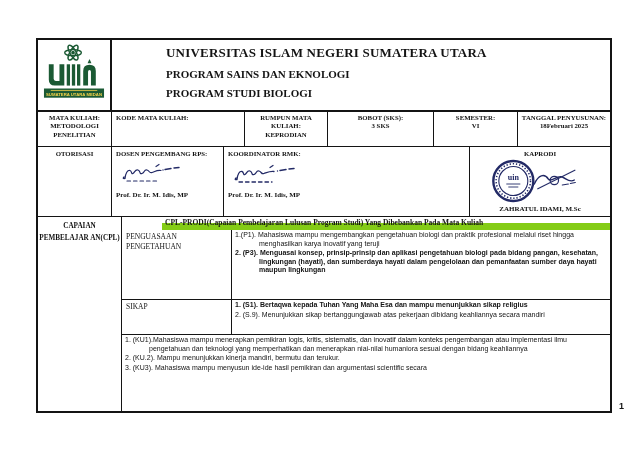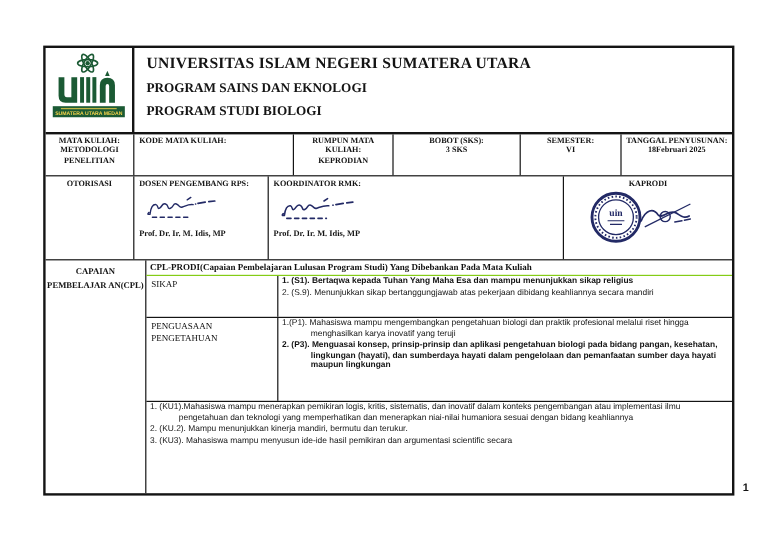--- a/index.html
+++ b/index.html
@@ -3,21 +3,21 @@
 <meta charset="utf-8">
 <style>
   html,body{margin:0;padding:0;background:#ffffff;width:640px;height:453px;overflow:hidden;}
   body{font-family:"Liberation Serif",serif;color:#141414;position:relative;}
   .doc{position:absolute;left:36px;top:38px;width:576px;height:375px;border:2px solid #141414;box-sizing:border-box;background:#fff;display:flex;flex-direction:column;}
   .row{display:flex;box-sizing:border-box;}
   .cell{box-sizing:border-box;}
   
   .lh-row{height:72px;border-bottom:2px solid #141414;}
   .logo-cell{width:74px;border-right:2px solid #141414;display:flex;align-items:center;justify-content:center;}
-  .lh-text{flex:1;padding:5px 4px 0 10px;}
+  .lh-text{flex:1;padding:5px 4px 0 10px;margin-left:44px;}
   .lh-university{font-size:13px;font-weight:bold;letter-spacing:.2px;}
   .lh-faculty{font-size:11px;font-weight:bold;margin-top:7px;}
   .lh-program{font-size:11px;font-weight:bold;margin-top:7px;}
   
   .title-row{height:15px;border-bottom:1px solid #141414;align-items:center;justify-content:center;font-size:11px;font-weight:bold;display:flex;}
   
   .info-row{height:35px;border-bottom:1px solid #141414;}
   .info-cell{border-right:1px solid #141414;font-size:6.8px;font-weight:bold;text-align:center;padding:2px 2px;line-height:1.25;}
   .info-cell:last-child{border-right:none;}
   .info-cell.left-align{text-align:left;padding-left:4px;}
@@ -31,21 +31,21 @@
   .w-koord{width:246px;}
   .w-kaprodi{flex:1;text-align:center;}
   .sig{position:absolute;left:8px;top:14px;}
   .sig-name{position:absolute;left:4px;bottom:17px;font-size:7px;font-weight:bold;white-space:nowrap;}
   .stamp-wrap{position:absolute;left:50%;transform:translateX(-54%);top:11px;}
   .kaprodi-name{position:absolute;left:0;right:0;bottom:3px;font-size:7px;font-weight:bold;text-align:center;}
   
   .cpl-row{flex:1;}
   .cpl-left{width:84px;border-right:1px solid #141414;text-align:center;font-size:7.2px;font-weight:bold;padding-top:4px;line-height:1.6;}
   .cpl-right{flex:1;display:flex;flex-direction:column;}
-  .cpl-header{height:13px;border-bottom:1px solid #84cc16;font-size:7.5px;font-weight:bold;padding:1px 0 0 3px;box-sizing:border-box;}
+  .cpl-header{height:13px;border-bottom:7px solid #84cc16;font-size:7.5px;font-weight:bold;padding:1px 0 0 3px;box-sizing:border-box;margin-left:40px;}
   .cpl-sub{display:flex;box-sizing:border-box;}
   .cpl-sub.bordered{border-bottom:1px solid #141414;}
   .sub-label{width:110px;border-right:1px solid #141414;font-size:7.5px;padding:2px 4px;box-sizing:border-box;line-height:1.3;}
   .sub-content{flex:1;padding:1px 4px 0 3px;font-family:"Liberation Sans",sans-serif;font-size:7px;line-height:1.22;box-sizing:border-box;}
   .h-sikap{height:35px;}
   .h-peng{height:70px;}
   .h-kem{flex:1;}
   .item{padding-left:24px;text-indent:-24px;margin:0 0 1px 0;}
   .item.bold{font-weight:bold;}
   .page-num{position:absolute;right:16px;top:401px;font-size:9px;font-weight:bold;font-family:"Liberation Sans",sans-serif;}
@@ -148,41 +148,42 @@
           <circle cx="23" cy="23" r="14.5" stroke="#232a66" stroke-width="1.1"></circle>
           <circle cx="23" cy="23" r="17.2" stroke="#232a66" stroke-width="1.6" stroke-dasharray="1.3 1.9"></circle>
           <text x="23" y="22" text-anchor="middle" font-size="8" font-weight="bold" fill="#232a66" font-family="Liberation Serif, serif">uin</text>
           <path d="M16 26 h14 M18 29 h10" stroke="#232a66" stroke-width="0.9"></path>
           <path d="M44 26 C48 17 54 15 58 21 C61 25 66 17 72 19 C76 20.5 79 25 84 22" stroke="#232a66" stroke-width="1.4" stroke-linecap="round"></path>
           <circle cx="64" cy="22.5" r="4.2" stroke="#232a66" stroke-width="1.2"></circle>
           <path d="M47 31 L85 12" stroke="#232a66" stroke-width="1.1"></path>
           <path d="M72 27 l6 -1 M80 25.5 l5 -1" stroke="#232a66" stroke-width="1.2" stroke-linecap="round"></path>
         </svg>
       </span>
+      <div class="kaprodi-name">ZAHRATUL IDAMI, M.Sc</div>
     </div>
   </div>
 
   <div class="row cpl-row">
     <div class="cell cpl-left">CAPAIAN PEMBELAJAR AN(CPL)</div>
     <div class="cpl-right">
       <div class="cpl-header">CPL-PRODI(Capaian Pembelajaran Lulusan Program Studi) Yang Dibebankan Pada Mata Kuliah</div>
 
+      <div class="cpl-sub bordered h-peng">
+        <div class="sub-label">PENGUASAAN PENGETAHUAN</div>
+        <div class="sub-content">
+          <div class="item">1.(P1). Mahasiswa mampu mengembangkan pengetahuan biologi dan praktik profesional melalui riset hingga menghasilkan karya inovatif yang teruji</div>
+          <div class="item bold">2. (P3). Menguasai konsep, prinsip-prinsip dan aplikasi pengetahuan biologi pada bidang pangan, kesehatan, lingkungan (hayati), dan sumberdaya hayati dalam pengelolaan dan pemanfaatan sumber daya hayati maupun lingkungan</div>
+        </div>
+      </div>
+
       <div class="cpl-sub bordered h-sikap">
         <div class="sub-label">SIKAP</div>
         <div class="sub-content">
           <div class="item bold">1. (S1). Bertaqwa kepada Tuhan Yang Maha Esa dan mampu menunjukkan sikap religius</div>
           <div class="item">2. (S.9). Menunjukkan sikap bertanggungjawab atas pekerjaan dibidang keahliannya secara mandiri</div>
-        </div>
-      </div>
-
-      <div class="cpl-sub bordered h-peng">
-        <div class="sub-label">PENGUASAAN PENGETAHUAN</div>
-        <div class="sub-content">
-          <div class="item">1.(P1). Mahasiswa mampu mengembangkan pengetahuan biologi dan praktik profesional melalui riset hingga menghasilkan karya inovatif yang teruji</div>
-          <div class="item bold">2. (P3). Menguasai konsep, prinsip-prinsip dan aplikasi pengetahuan biologi pada bidang pangan, kesehatan, lingkungan (hayati), dan sumberdaya hayati dalam pengelolaan dan pemanfaatan sumber daya hayati maupun lingkungan</div>
         </div>
       </div>
 
       <div class="cpl-sub h-kem">
         <div class="sub-content">
           <div class="item">1. (KU1).Mahasiswa mampu menerapkan pemikiran logis, kritis, sistematis, dan inovatif dalam konteks pengembangan atau implementasi ilmu pengetahuan dan teknologi yang memperhatikan dan menerapkan niai-nilai humaniora sesuai dengan bidang keahliannya</div>
           <div class="item">2. (KU.2). Mampu menunjukkan kinerja mandiri, bermutu dan terukur.</div>
           <div class="item">3. (KU3). Mahasiswa mampu menyusun ide-ide hasil pemikiran dan argumentasi scientific secara</div>
         </div>
       </div>

